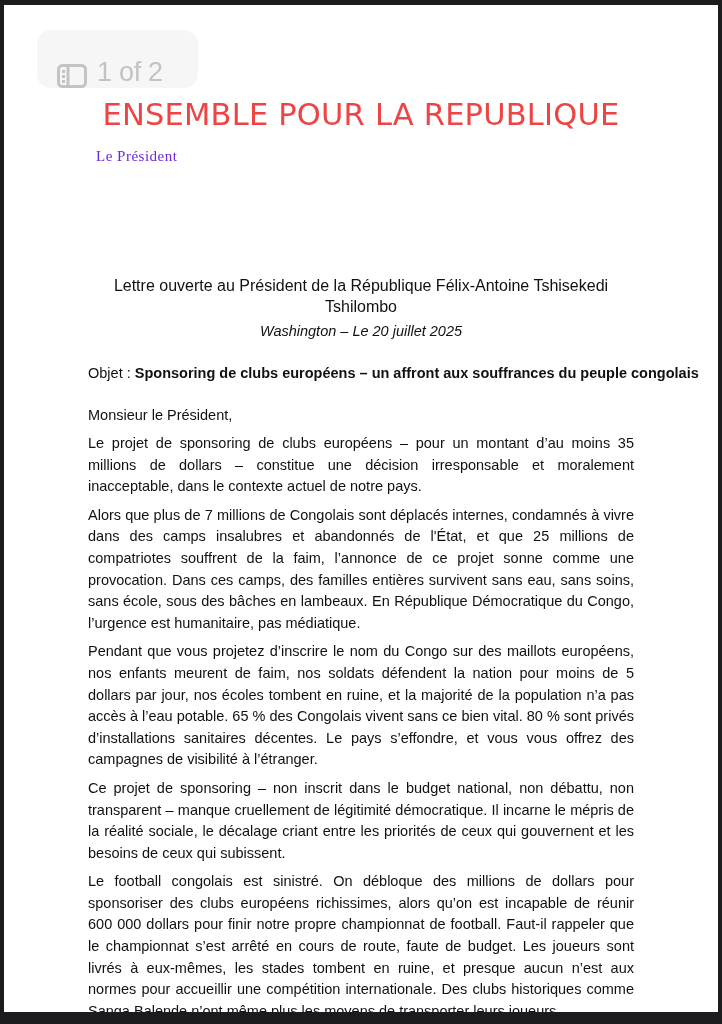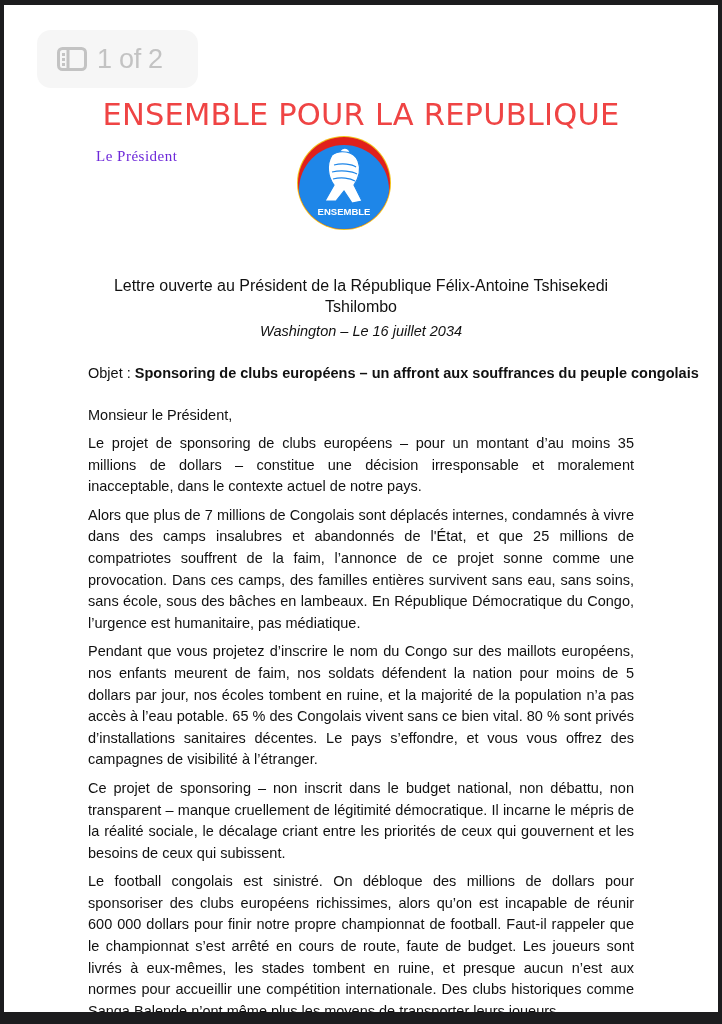--- a/index.html
+++ b/index.html
@@ -10,21 +10,21 @@
     font-family: "Liberation Sans", "DejaVu Sans", sans-serif;
   }
   .page {
     position: absolute; left: 4px; top: 5px; width: 714px; height: 1007px;
     background: #ffffff;
     overflow: hidden;
   }
   .pill {
     position: absolute; left: 33px; top: 25px; width: 161px; height: 58px;
     background: #f6f6f6; border-radius: 14px;
-    display: flex; align-items: center; gap: 10px; padding-left: 20px;
+    display: flex; align-items: flex-end; gap: 10px; padding-left: 20px;
     box-sizing: border-box;
   }
   .pill svg { display: block; }
   .pill .count {
     font-family: "Liberation Sans", sans-serif;
     font-size: 27px; color: #c3c3c3; font-weight: 400; letter-spacing: -0.3px;
   }
   .org-title {
     position: absolute; left: 0; width: 714px; top: 92px;
     text-align: center;
@@ -76,47 +76,24 @@
         <rect x="5" y="16" width="3" height="3" fill="#c3c3c3"></rect>
       </svg>
     </span>
     <span class="count">1 of 2</span>
   </div>
 
   <div class="org-title">ENSEMBLE POUR LA REPUBLIQUE</div>
 
   <div class="signature-label">Le Président</div>
 
-  <div class="logo">
-    <svg width="96" height="96" viewBox="0 0 96 96">
-      <defs>
-        <clipPath id="c">
-            <circle cx="48" cy="48" r="46"></circle>
-          </clipPath>
-      </defs>
-      <circle cx="48" cy="48" r="47" fill="#f2c21a"></circle>
-      <circle cx="48" cy="48" r="46" fill="#e0201c"></circle>
-      <g clip-path="url(#c)">
-        <circle cx="48" cy="55" r="45" fill="#1e86e8"></circle>
-      </g>
-
-      <g fill="#ffffff" stroke="#1e86e8" stroke-width="1.2">
-        <path d="M36 20 C44 14, 58 16, 62 26 C66 36, 62 44, 58 50 L66 66 L56 68 L48 56 L40 66 L29 66 L38 50 C32 42, 30 30, 36 20 Z"></path>
-        <path d="M38 30 C46 28, 56 29, 60 32" fill="none"></path>
-        <path d="M36 37 C45 35, 56 36, 61 39" fill="none"></path>
-        <path d="M37 44 C45 42, 54 43, 59 46" fill="none"></path>
-        <path d="M44 16 C46 12, 52 12, 54 17"></path>
-      </g>
-      <text x="48" y="80" text-anchor="middle" font-family="Liberation Sans, sans-serif" font-weight="700" font-size="9.5" fill="#ffffff">ENSEMBLE</text>
-    </svg>
-  </div>
 
   <div class="doc letter-title">Lettre ouverte au Président de la République Félix-Antoine Tshisekedi Tshilombo</div>
 
-  <div class="doc dateline">Washington – Le 16 juillet 2034</div>
+  <div class="doc dateline">Washington – Le 20 juillet 2025</div>
 
   <div class="doc salutation">Monsieur le Président,</div>
 
   <div class="doc subject">
     <span>Objet :</span>
     <b>Sponsoring de clubs européens – un affront aux souffrances du peuple congolais</b>
   </div>
 
   <div class="doc body-text">
     <p>Le projet de sponsoring de clubs européens – pour un montant d’au moins 35 millions de dollars – constitue une décision irresponsable et moralement inacceptable, dans le contexte actuel de notre pays.</p>

